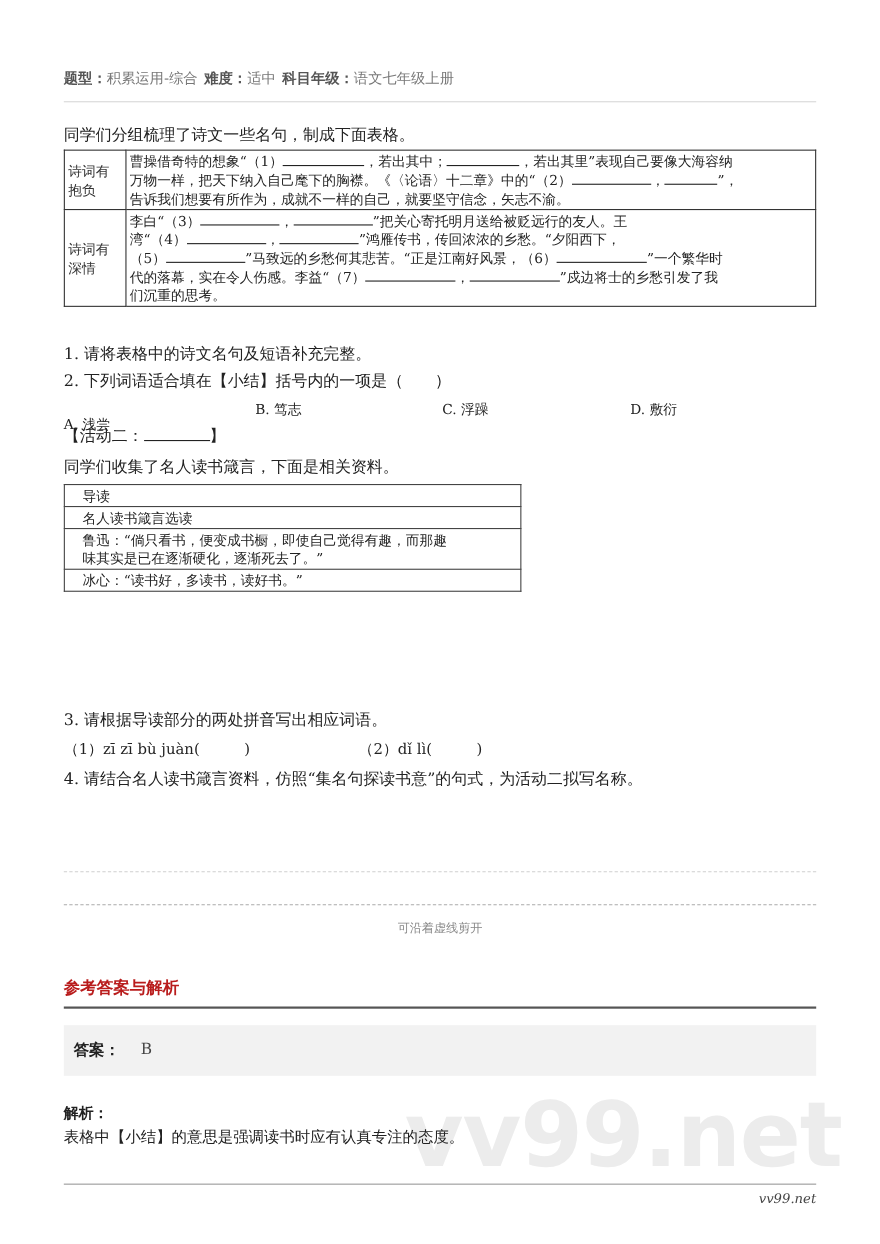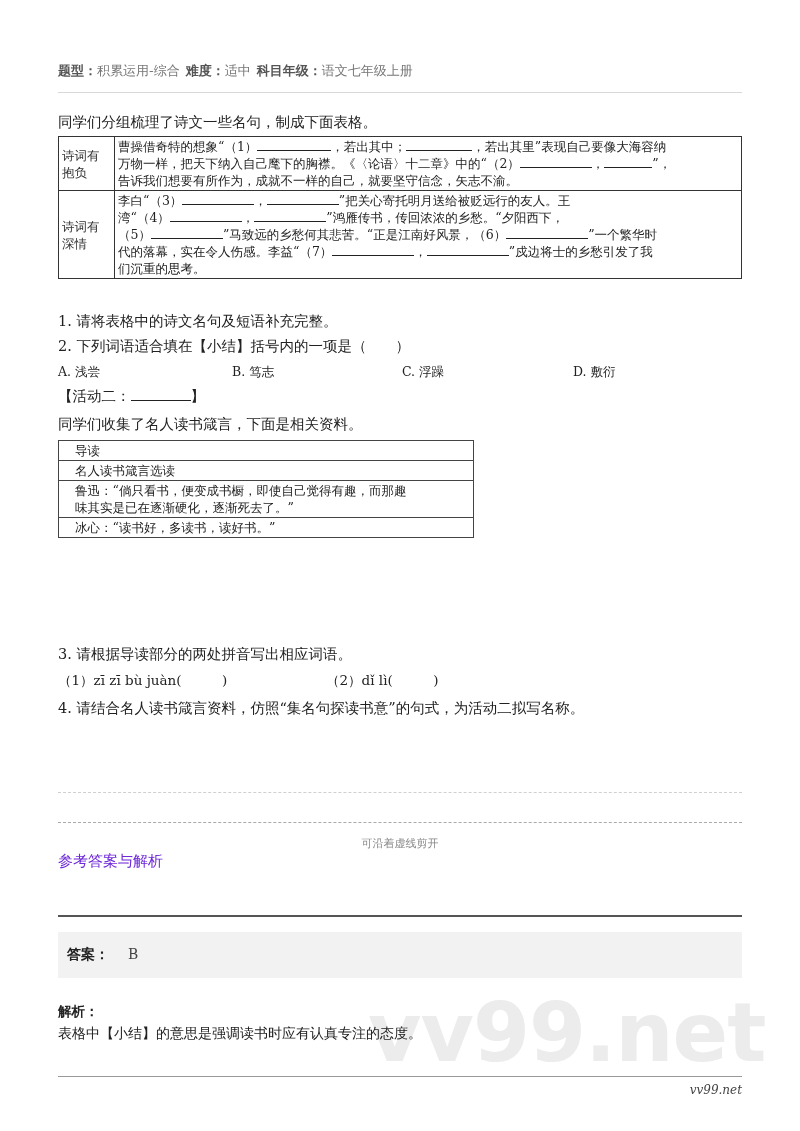--- a/index.html
+++ b/index.html
@@ -41,21 +41,21 @@
   .t2 td { border: 1.5px solid #444; padding: 1px 16px; color: #222; }
 
   .blank { display: inline-block; border-bottom: 1px solid #222; height: 12px; vertical-align: baseline; }
 
   .opt { font-size: 12.5px; color: #222; top: 364px; white-space: nowrap; }
 
   .dash1 { left: 58px; top: 792px; width: 684px; border-top: 1px dashed #d0d0d0; }
   .dash2 { left: 58px; top: 822px; width: 684px; border-top: 1.5px dashed #aaa; }
   .cut { left: 0; width: 800px; top: 836px; text-align: center; font-size: 11px; color: #888; }
 
-  .ans-title { left: 58px; top: 852px; font-size: 15px; font-weight: normal; color: #6d28d9;
+  .ans-title { left: 58px; top: 889px; font-size: 15px; font-weight: bold; color: #b91c1c;
     font-family: "DejaVu Sans", "Liberation Sans", sans-serif; }
   .hr-ans { left: 58px; top: 915px; width: 684px; height: 2px; background: #555; }
   .ans-box { left: 58px; top: 932px; width: 684px; height: 46px; background: #f2f2f2; }
   .ans-label { left: 67px; top: 946px; font-size: 14px; font-weight: bold; color: #222;
     font-family: "DejaVu Sans", "Liberation Sans", sans-serif; }
   .ans-val { left: 128px; top: 946px; font-size: 14px; color: #444; }
 
   .jx-label { left: 58px; top: 1003px; font-size: 13.5px; font-weight: bold; color: #222;
     font-family: "DejaVu Sans", "Liberation Sans", sans-serif; }
   .jx-text { left: 58px; top: 1025px; font-size: 14px; color: #222; white-space: nowrap; }
@@ -95,21 +95,21 @@
       <div><span>（5）</span><span class="blank" style="width:72px"></span><span>”马致远的乡愁何其悲苦。“正是江南好风景，（6）</span><span class="blank" style="width:82px"></span><span>”一个繁华时</span></div>
       <div><span>代的落幕，实在令人伤感。李益“（7）</span><span class="blank" style="width:82px"></span><span>，</span><span class="blank" style="width:82px"></span><span>”戍边将士的乡愁引发了我</span></div>
       <div><span>们沉重的思考。</span></div>
     </td>
   </tr>
 </tbody>
   </table>
 
 <div class="abs line" style="top:312px;">1. 请将表格中的诗文名句及短语补充完整。</div>
 <div class="abs line" style="top:337px;">2. 下列词语适合填在【小结】括号内的一项是（　　）</div>
-<div class="abs opt" style="left:58px;">A. 浅尝</div>
+<div class="abs opt" style="left:58px;margin-top:14px;">A. 浅尝</div>
 <div class="abs opt" style="left:232px;">B. 笃志</div>
 <div class="abs opt" style="left:402px;">C. 浮躁</div>
 <div class="abs opt" style="left:573px;">D. 敷衍</div>
 
 <div class="abs line" style="top:387px;"><span>【活动二：</span><span class="blank" style="width:60px; border-bottom-width:1.5px;"></span><span>】</span></div>
 <div class="abs line" style="top:415px;">同学们收集了名人读书箴言，下面是相关资料。</div>
 
 <table class="abs t2">
   <tbody>
       <tr>

